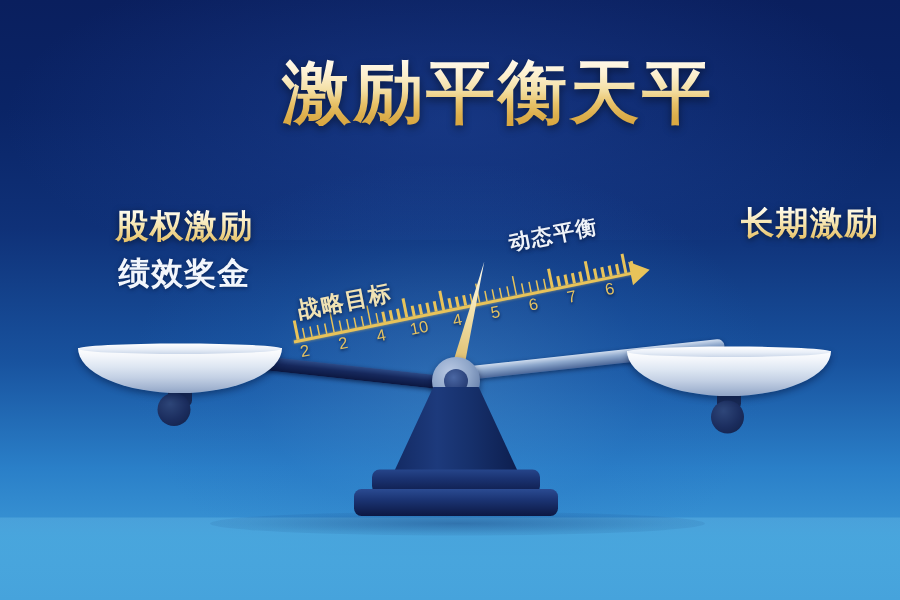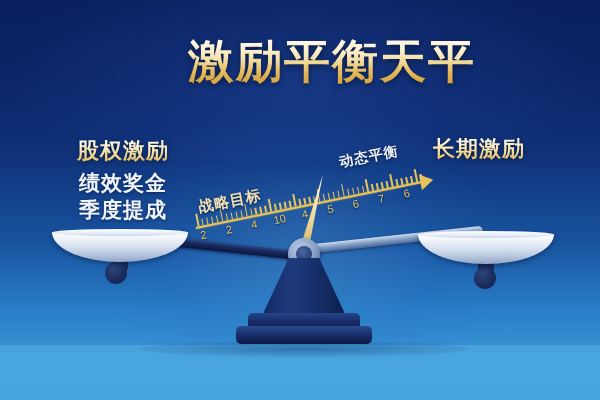--- a/index.html
+++ b/index.html
@@ -86,21 +86,21 @@
   }
 
   
   .side-block {
     position: absolute;
     text-align: center;
     line-height: 1.0;
     white-space: nowrap;
   }
   #left-block  { left: 48px;  top: 140px; width: 150px; }
-  #right-block { left: 404px; top: 138px; width: 150px; }
+  #right-block { left: 436px; top: 138px; width: 150px; text-align: right; }
   .side-head {
     font-size: 22px;
     font-weight: bold;
     letter-spacing: 1px;
     margin-bottom: 10px;
     background: linear-gradient(180deg, #fffdf4 0%, #f7e7b4 45%, #e6bf62 100%);
     -webkit-background-clip: text;
     background-clip: text;
     color: transparent;
     -webkit-text-fill-color: transparent;
@@ -297,21 +297,20 @@
   <div id="glow-top"></div>
   <div id="glow-center"></div>
   <div id="floor"></div>
   <div id="floor-shadow"></div>
 
   <div id="title">激励平衡天平</div>
 
   <div id="left-block" class="side-block">
     <div class="side-head">股权激励</div>
     <div class="side-line">绩效奖金</div>
-    <div class="side-line">季度提成</div>
   </div>
 
   <div id="right-block" class="side-block">
     <div class="side-head">长期激励</div>
   </div>
 
   <div id="ruler-wrap">
     <div id="ruler-axis"></div>
     <div id="ruler-arrow"></div>
     <div id="ruler-ticks">

